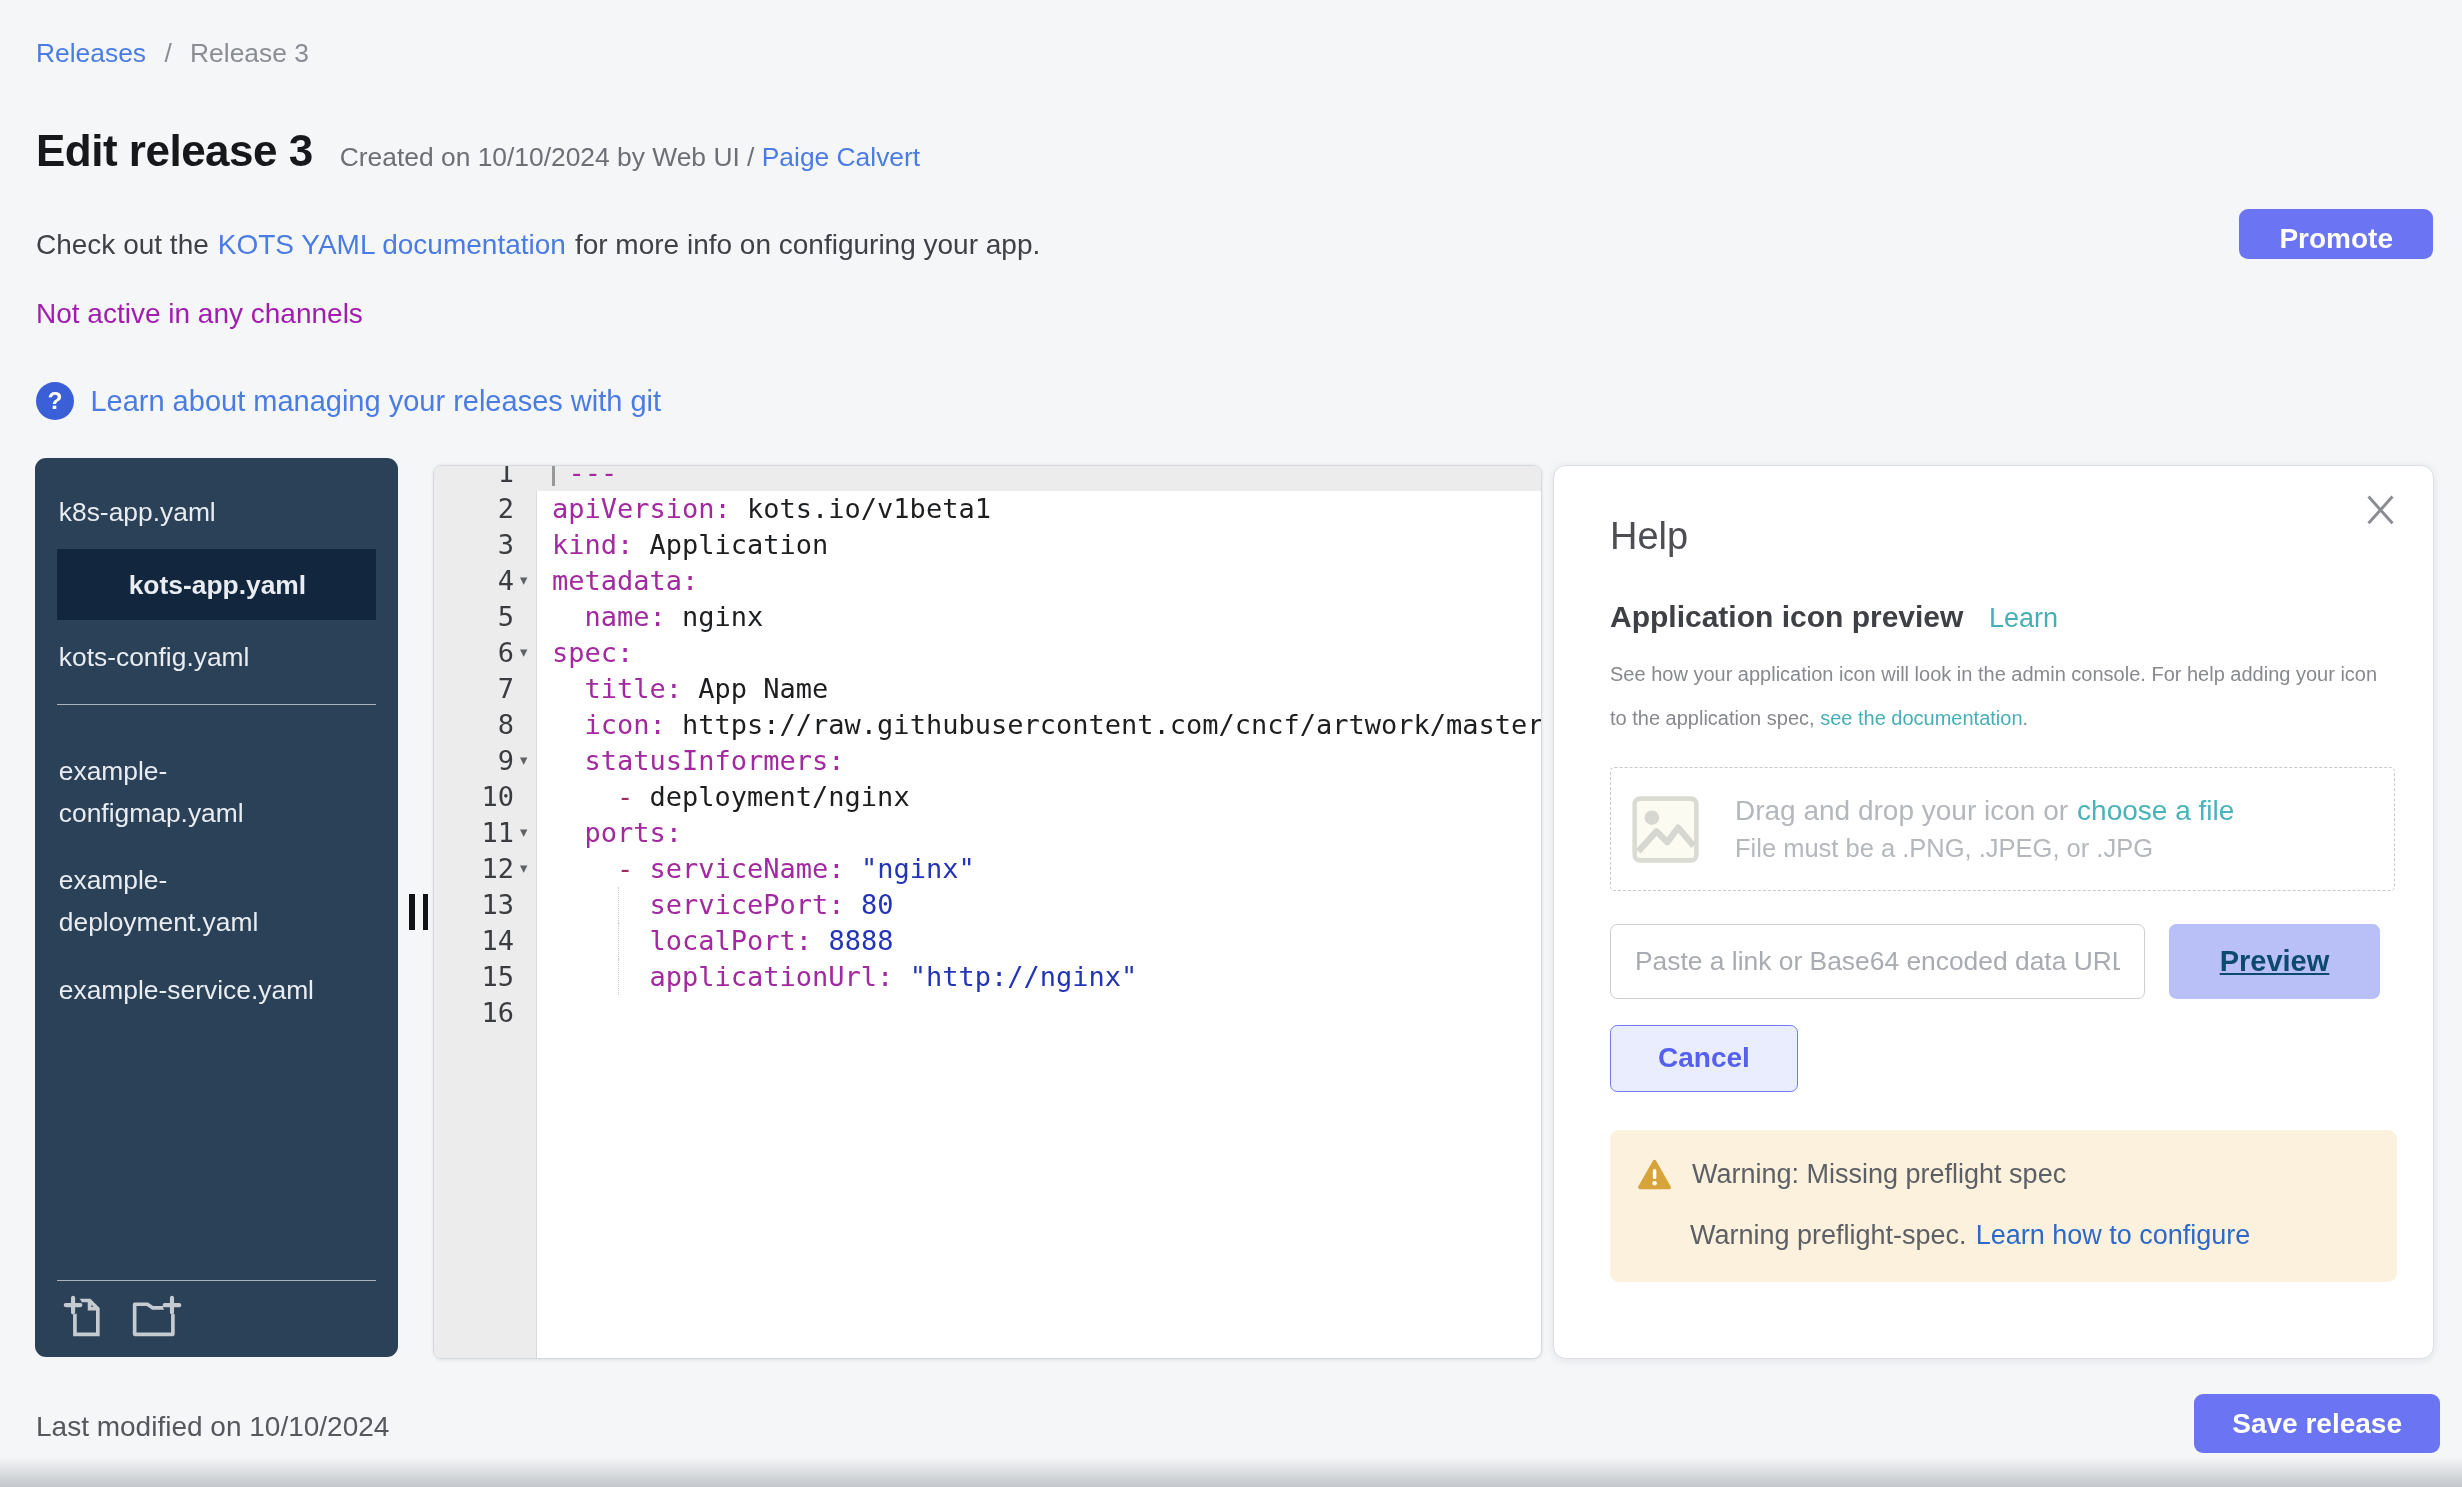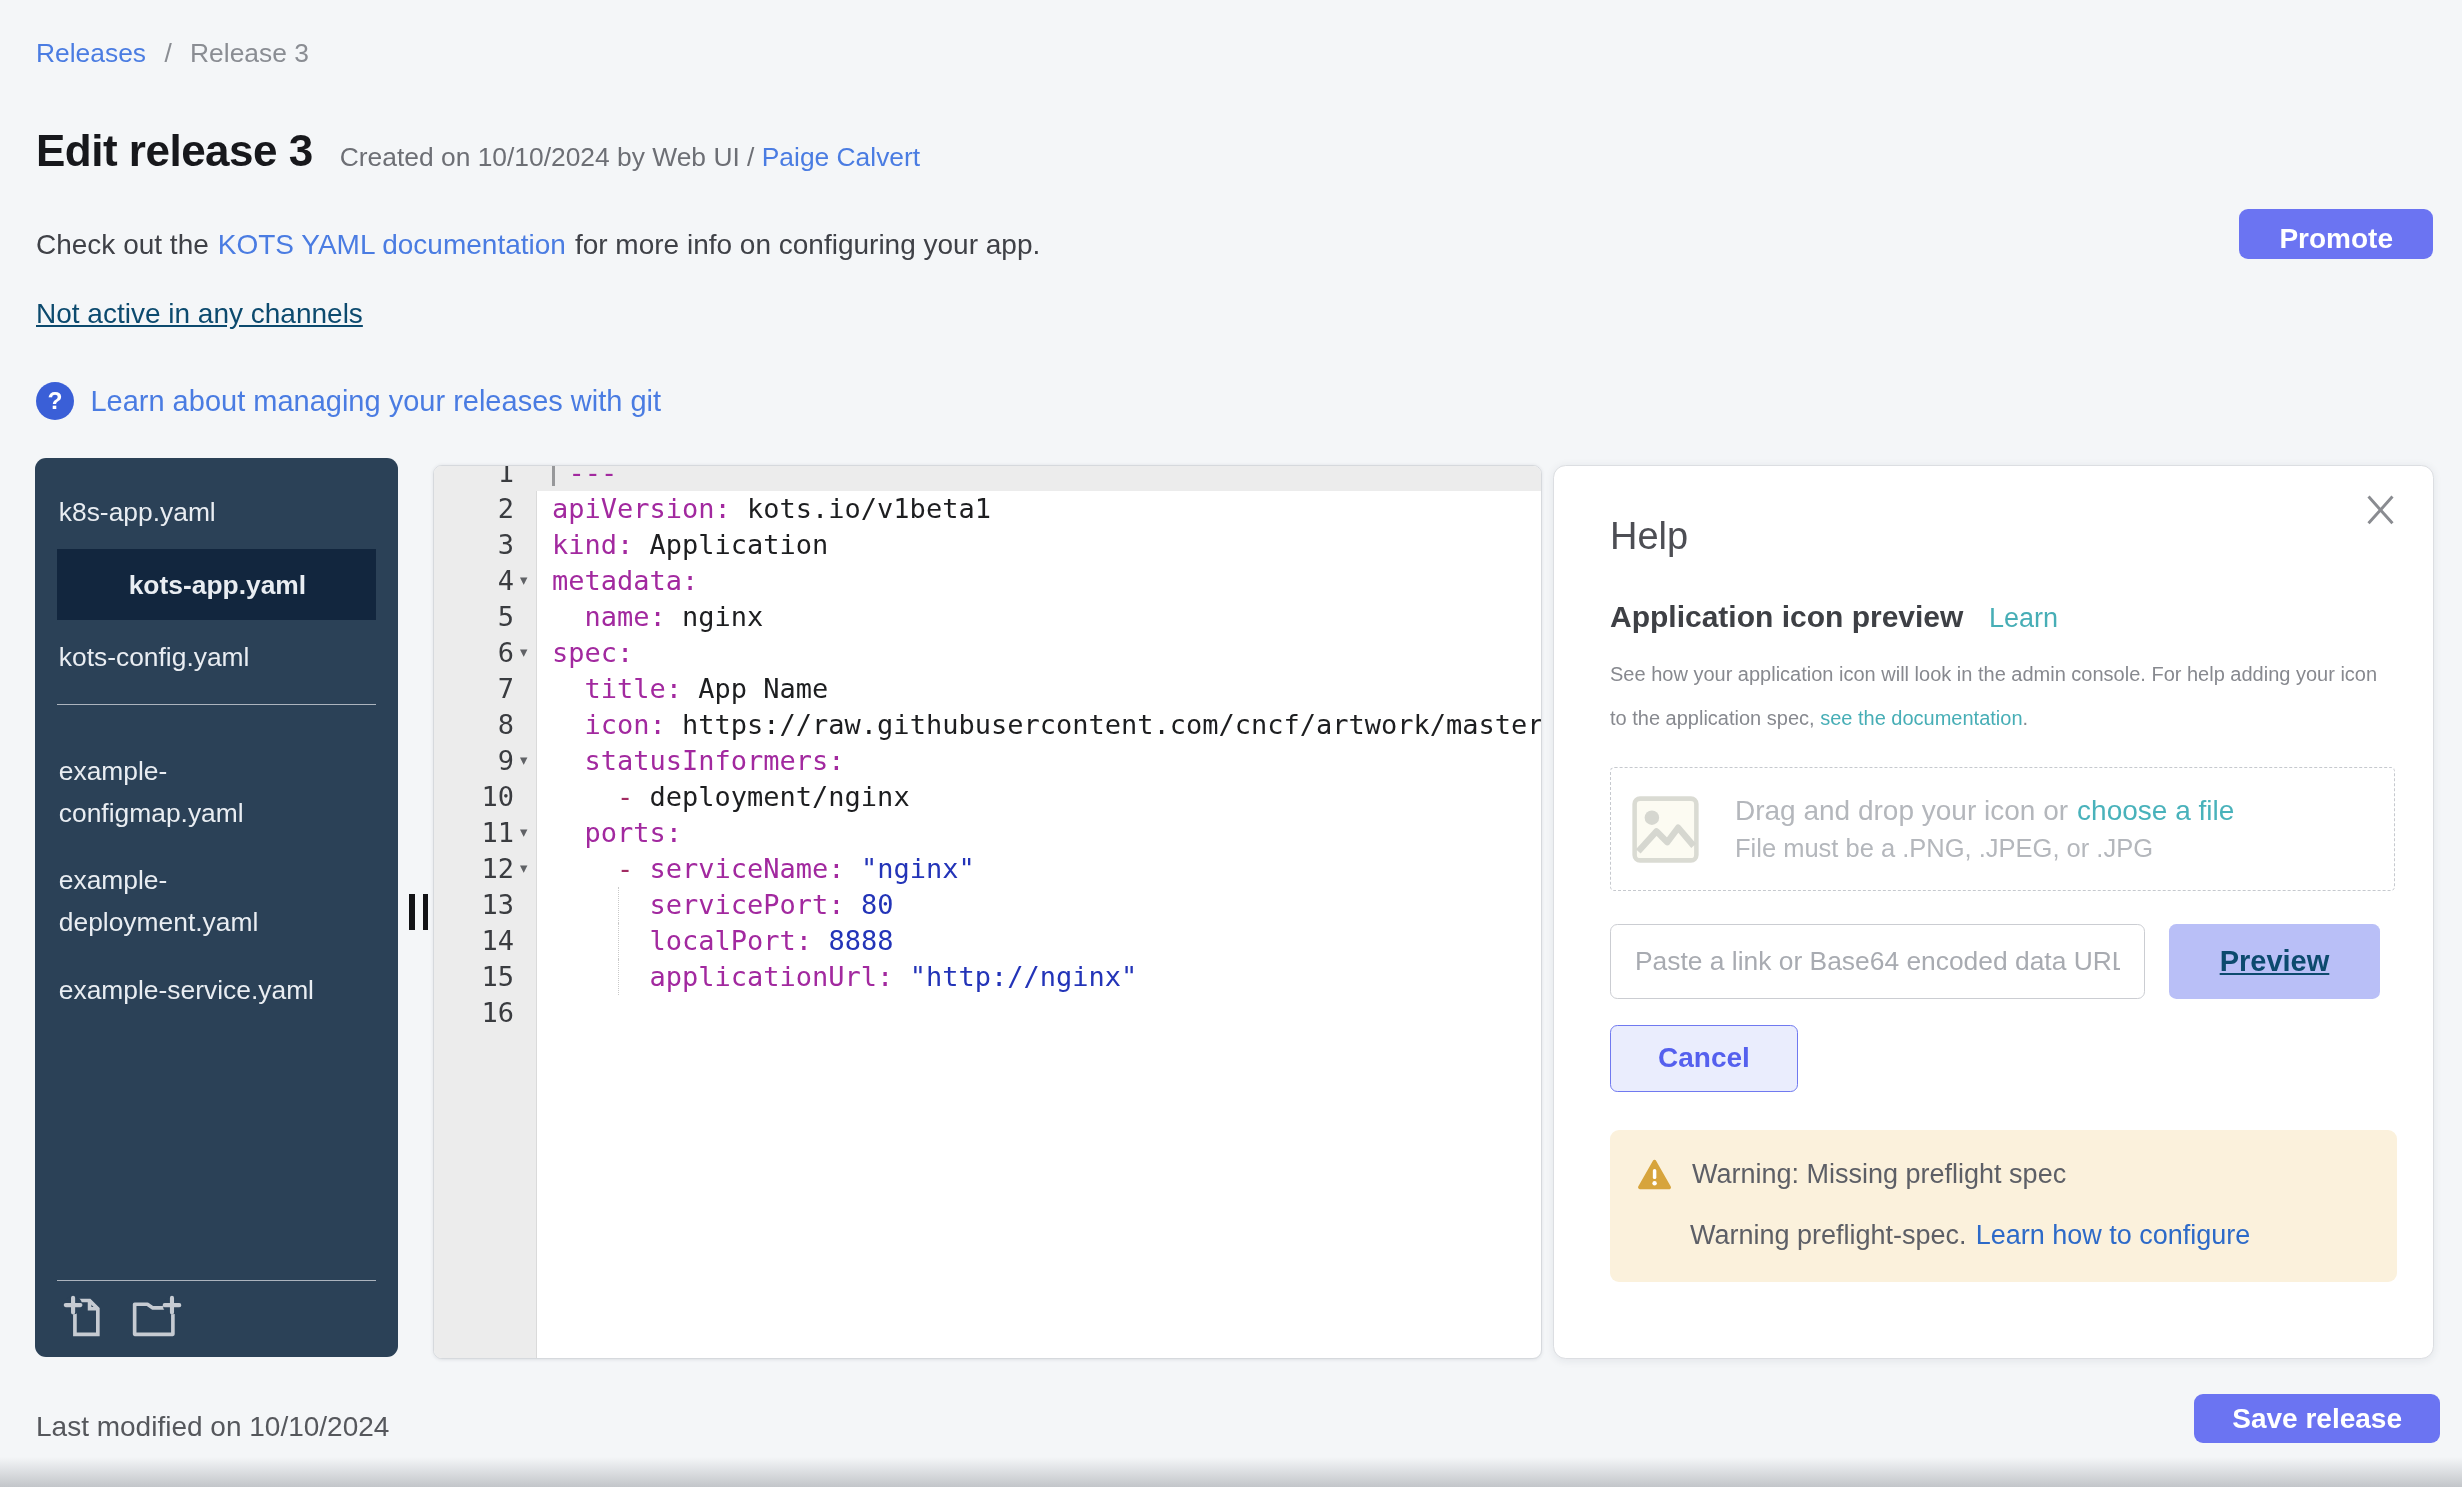--- a/index.html
+++ b/index.html
@@ -18,21 +18,21 @@
   .created { margin-left:27px; font-size:26.4px; color:#6d6f75; }
   .created a { color:#4a7ce2; text-decoration:none; margin-left:7.3px; cursor:pointer; }
 
   .doc-row { position:absolute; left:36px; top:229px; font-size:28px; color:#3f4147; }
   .doc-row .lnk { color:#4a7ce2; margin:0 9px; text-decoration:none; cursor:pointer; }
 
   .promote-btn { position:absolute; right:29px; top:209px; height:50px; padding:14px 40px;
     background:#6b74f2; border:none; border-radius:9px; color:#fff; font-size:28px; font-weight:700;
     font-family:"Liberation Sans", sans-serif; cursor:pointer; }
 
-  .status-line { position:absolute; left:36px; top:298px; font-size:28px; color:#0c4a6e;text-decoration:underline; }
+  .status-line { position:absolute; left:36px; top:298px; font-size:28px; color:#a21caf; }
 
   .git-row { position:absolute; left:36px; top:382px; display:flex; align-items:center; cursor:pointer; }
   .q-icon { width:38px; height:38px; border-radius:50%; background:#3a5fd7; color:#fff; font-size:24.6px;
     font-weight:700; display:flex; align-items:center; justify-content:center; }
   .git-link { margin-left:16.4px; font-size:29px; color:#4a7ce2; text-decoration:none; }
 
   
   .tree { position:absolute; left:35px; top:458px; width:363px; height:899px; background:#2b4157;
     border-radius:11px; }
   .tree ul { list-style:none; padding-top:20px; }
@@ -98,21 +98,21 @@
     border-radius:7.3px; color:#5560ee; font-size:28px; font-weight:700; cursor:pointer;
     font-family:"Liberation Sans", sans-serif; }
   .warning { margin-top:38px; background:#fbf1dc; border-radius:9px; padding:28px 27px 31px 27px; width:787px; }
   .warn-row1 { display:flex; align-items:center; }
   .warn-title { margin-left:20px; font-size:27px; color:#5d5f66; }
   .warn-row2 { margin-top:29px; margin-left:53px; font-size:27px; color:#5d5f66; }
   .warn-row2 a { color:#2d6ac8; font-weight:500; text-decoration:none; margin-left:9px; cursor:pointer; }
 
   
   .last-modified { position:absolute; left:36px; top:1411px; font-size:28px; color:#55575c; }
-  .save-btn { position:absolute; right:22px; top:1394px; height:49px; padding:0 38px; background:#6b74f2;
+  .save-btn { position:absolute; right:22px; top:1394px; height:59px; padding:0 38px; background:#6b74f2;
     border:none; border-radius:9px; color:#fff; font-size:28px; font-weight:700;
     font-family:"Liberation Sans", sans-serif; cursor:pointer; }
 
   .bottom-fade { position:absolute; left:0; right:0; bottom:0; height:31px;
     background:linear-gradient(to bottom, rgba(110,115,122,0) 0%, rgba(110,115,122,.38) 100%); }
 </style>
 </head>
 <body>
 
 <div class="page">

